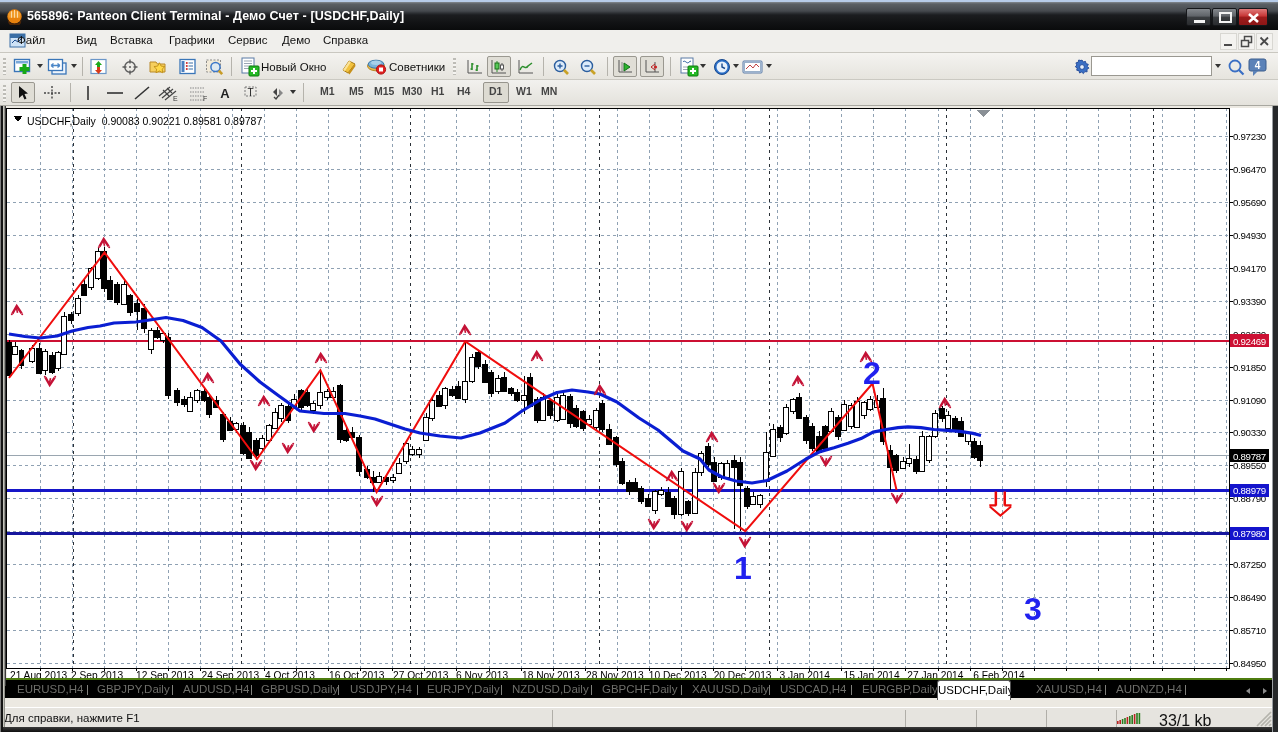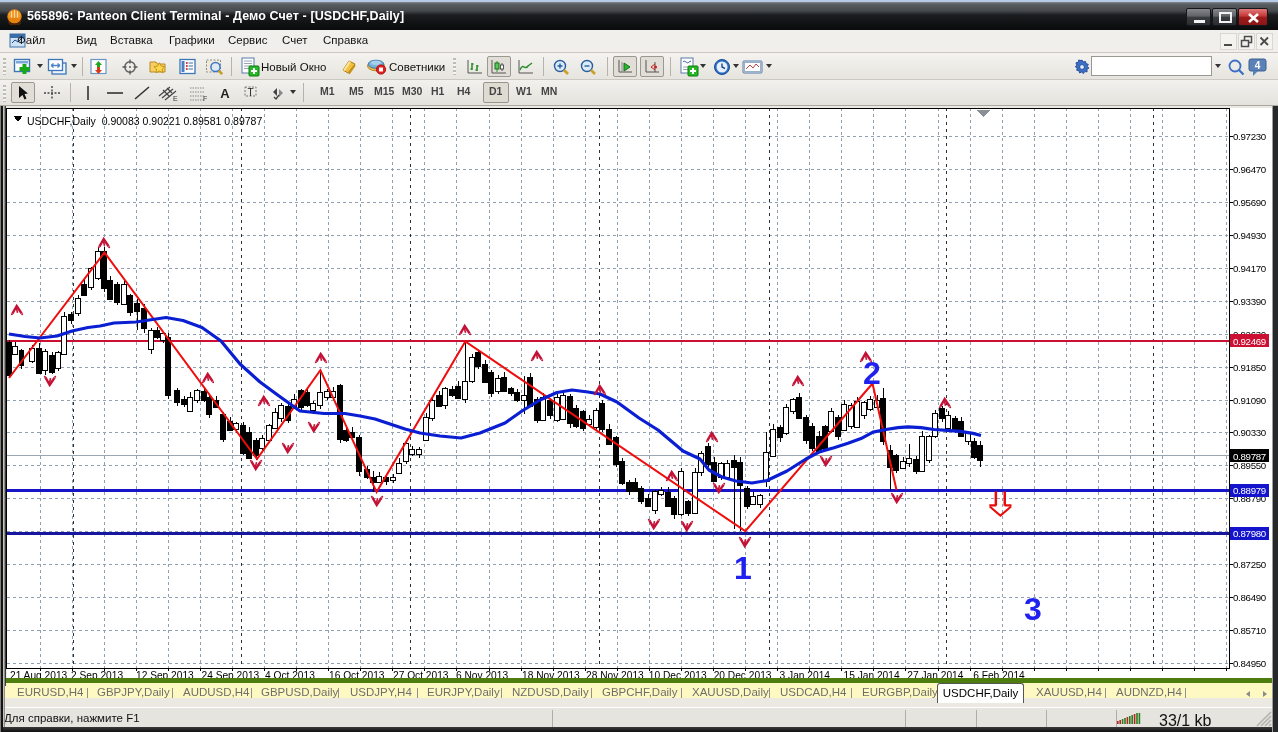--- a/index.html
+++ b/index.html
@@ -25,24 +25,24 @@
 .vsep { position:absolute; top:4px; width:1px; height:19px; background:#b5b3ac; }
 .ddarr { position:absolute; top:11px; width:0; height:0; border-left:3px solid transparent; border-right:3px solid transparent; border-top:4px solid #333; }
 .tlabel { position:absolute; font-size:11.5px; color:#111; top:8px; }
 .pressed { background:#e0ded6; border:1px solid #9a9890; border-radius:2px; }
 .period { position:absolute; top:5px; font-size:10.5px; font-weight:bold; color:#444; }
 #d1box { position:absolute; left:483px; top:2px; width:26px; height:21px; background:#dddbd2; border:1px solid #97958d; border-radius:2px; }
 
 #chartbg { position:absolute; left:0; top:106px; width:100%; height:580px; background:#ece9e2; }
 .appborder { position:absolute; background:#26282a; z-index:6; }
 
-#tabs { position:absolute; left:0; top:678px; width:100%; height:20px; background:#fef9c3; border-top:5px solid #4d7c0f; }
+#tabs { position:absolute; left:0; top:678px; width:100%; height:20px; background:#000000; border-top:2px solid #4d7c0f; }
 .tab { position:absolute; top:3px; font-size:11.5px; color:#6e6e6a; }
 .tabsep { position:absolute; top:3px; font-size:11.5px; color:#8a8a86; }
-#activetab { position:absolute; left:937px; top:0px; width:87px; height:20px; background:#fff; border:1px solid #555;
+#activetab { position:absolute; left:937px; top:0px; width:74px; height:20px; background:#fff; border:1px solid #555;
   border-bottom:none; border-radius:3px 3px 0 0; z-index:2; text-align:center; font-size:11.5px; color:#000; padding-top:3px; }
 
 #status { position:absolute; left:0; top:707px; width:100%; height:20px; background:#e6e4df; border-top:1px solid #fff; }
 #status .sdiv { position:absolute; top:2px; width:1px; height:17px; background:#b0aea8; }
 #bottomedge { position:absolute; left:0; top:727px; width:100%; height:5px; background:linear-gradient(#3a3a3a, #101010); }
 </style></head><body>
 <div id="app">
 
   <div id="title">
     <span class="logo"><svg width="15" height="16" viewBox="0 0 15 16" style="">
@@ -67,21 +67,21 @@
     <span style="position:absolute;left:9px;top:3px"><svg width="17" height="17" viewBox="0 0 17 17" style="">
           <rect x="1" y="1" width="15" height="13" fill="#cfe3f7" stroke="#3a6ea5"></rect>
           <rect x="1" y="1" width="15" height="4" fill="#3a6ea5"></rect>
           <path d="M3,10 L6,7 L9,9 L13,5" stroke="#1a4a8e" fill="none"></path>
         </svg></span>
     <span class="mi" style="left:17px">Файл</span>
     <span class="mi" style="left:76px">Вид</span>
     <span class="mi" style="left:110px">Вставка</span>
     <span class="mi" style="left:169px">Графики</span>
     <span class="mi" style="left:228px">Сервис</span>
-    <span class="mi" style="left:282px">Счет</span>
+    <span class="mi" style="left:282px">Демо</span>
     <span class="mi" style="left:323px">Справка</span>
     <span style="position:absolute;left:1220px;top:3px;width:17px;height:17px;border:1px solid #d8d7d2;background:#f4f3f0"><svg width="15" height="15" viewBox="0 0 15 15" style="">
           <rect x="3" y="10" width="8" height="2" fill="#4a4a4a"></rect>
         </svg></span>
     <span style="position:absolute;left:1238px;top:3px;width:17px;height:17px;border:1px solid #d8d7d2;background:#f4f3f0"><svg width="15" height="15" viewBox="0 0 15 15" style="">
           <rect x="5.5" y="2.5" width="7" height="6" fill="none" stroke="#4a4a4a" stroke-width="1.5"></rect>
           <rect x="2.5" y="6.5" width="7" height="6" fill="#f0efec" stroke="#4a4a4a" stroke-width="1.5"></rect>
         </svg></span>
     <span style="position:absolute;left:1256px;top:3px;width:17px;height:17px;border:1px solid #d8d7d2;background:#f4f3f0"><svg width="15" height="15" viewBox="0 0 15 15" style="">
           <path d="M3.5,3.5 L11,11 M11,3.5 L3.5,11" stroke="#4a4a4a" stroke-width="1.8"></path>

